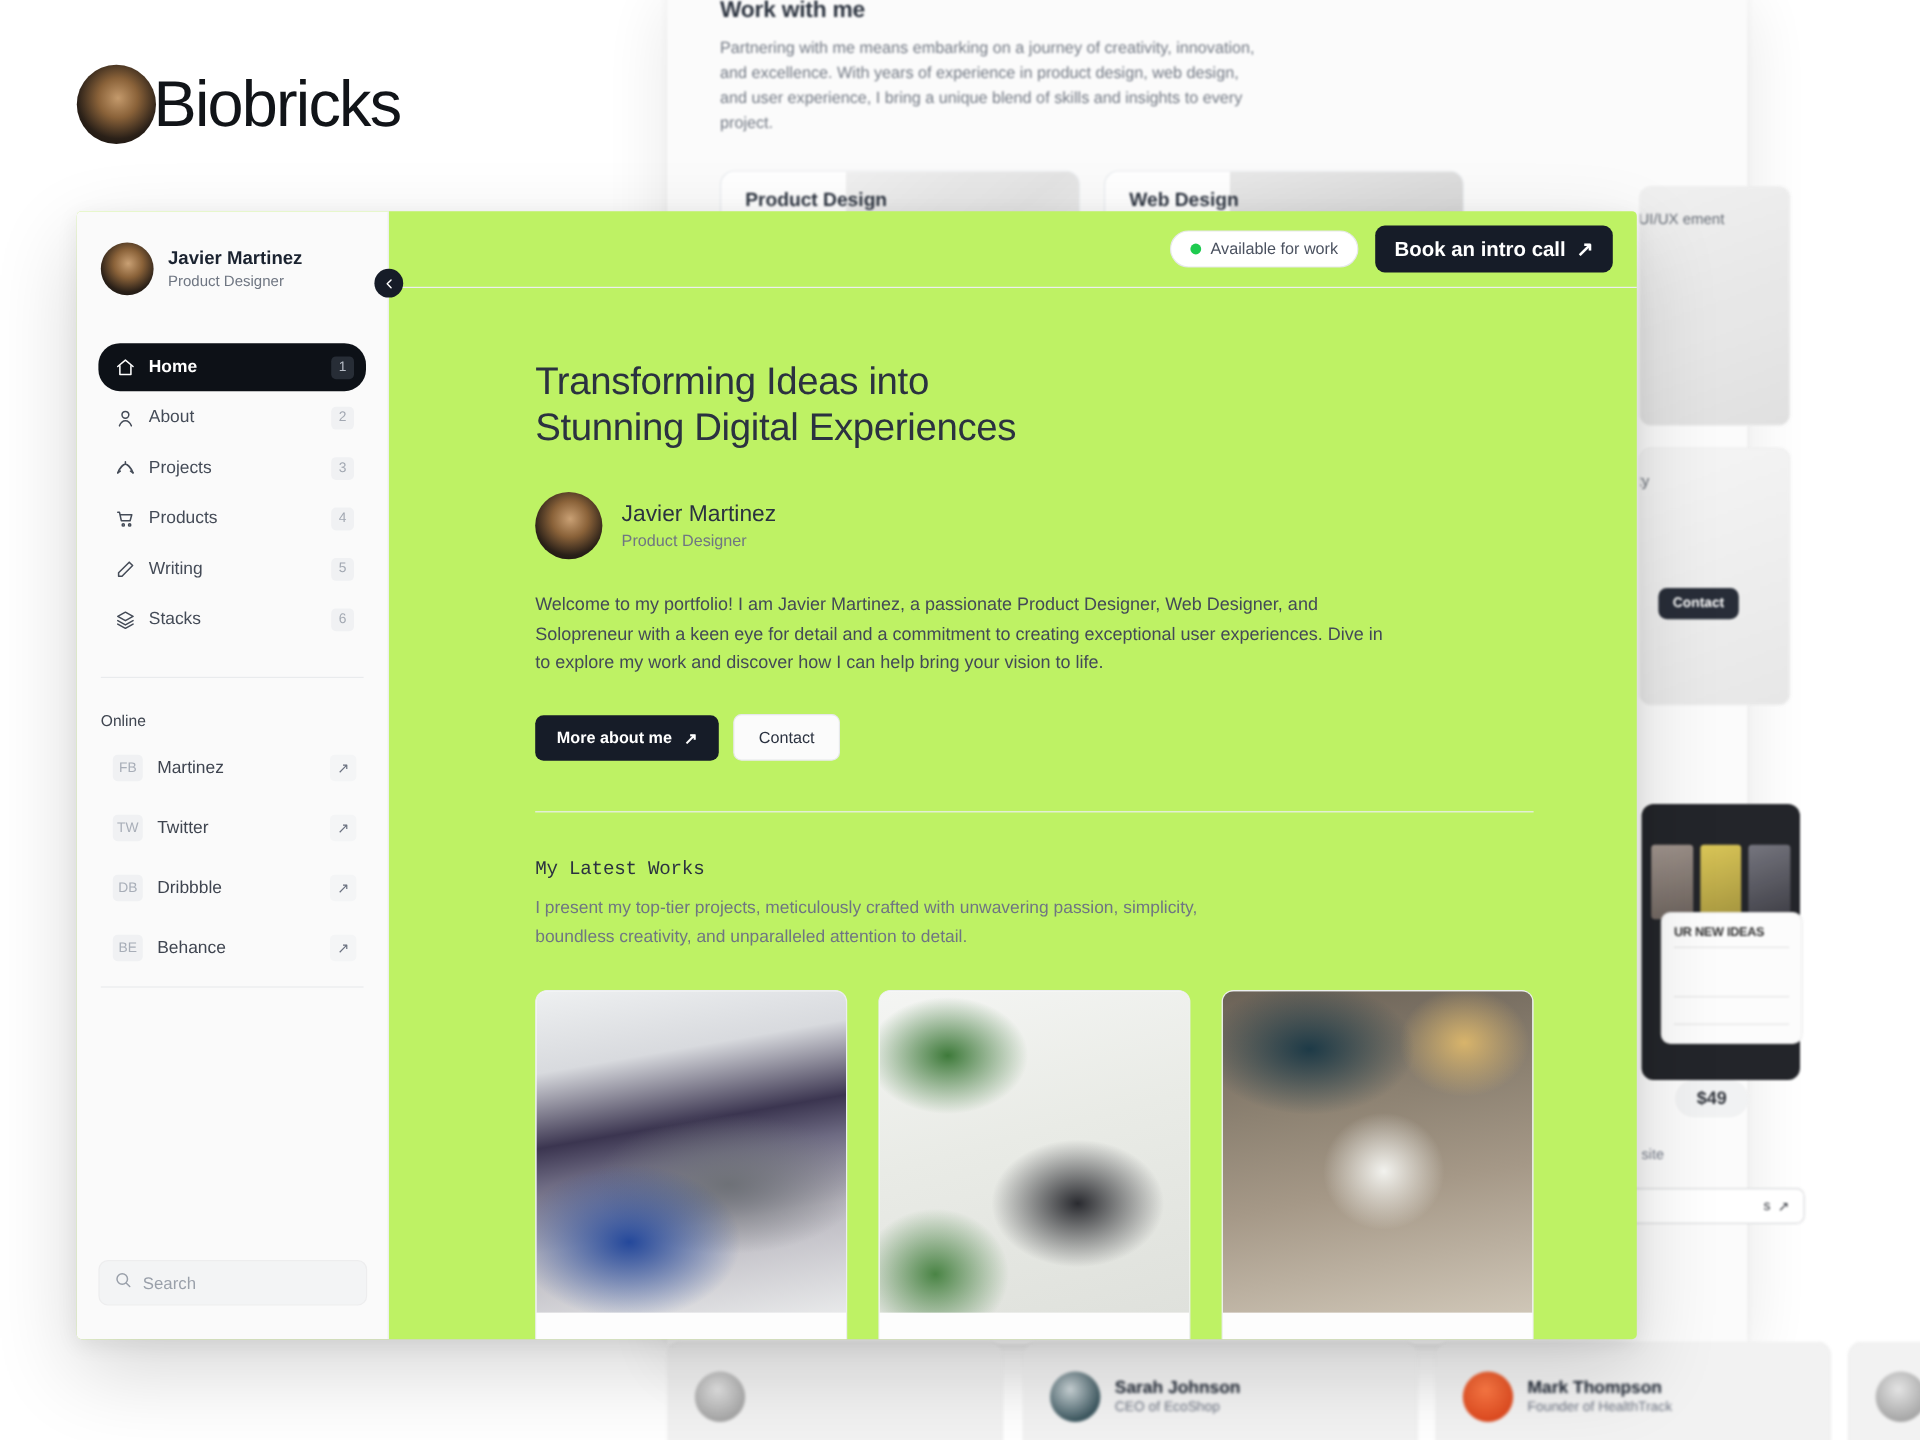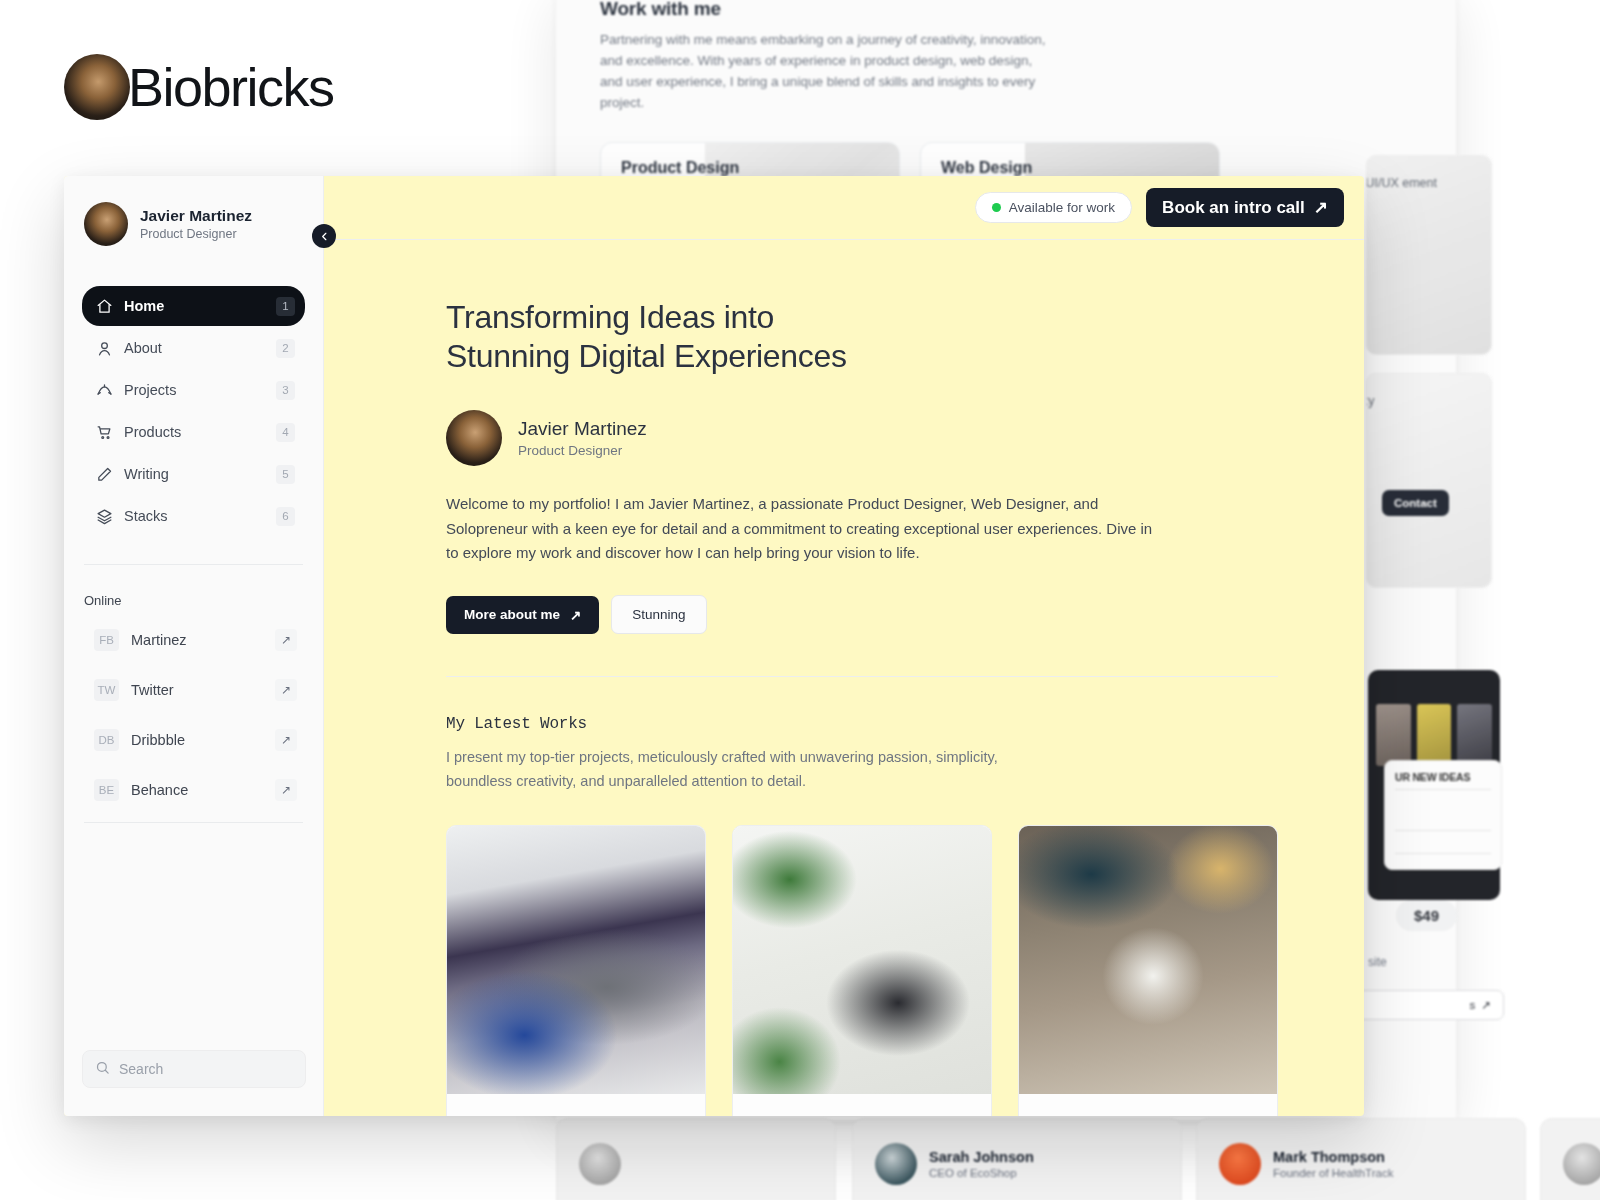--- a/index.html
+++ b/index.html
@@ -102,21 +102,21 @@
   .logo-wrap { position:absolute; left: 64px; top: 54px; display:flex; align-items:center; gap: 2px; z-index: 5;}
   .logo-av {
     width: 66px; height:66px; border-radius:50%;
     background: radial-gradient(circle at 52% 42%, #c49a6c 0%, #8a6239 32%, #2a2018 66%, #0c0a08 100%);
   }
   .logo-txt { font-size: 54px; font-weight:400; color:#111418; letter-spacing:-1.5px; margin-left:-4px;}
 
   
   .app {
     position:absolute; left: 64px; top: 176px; width: 1300px; height: 940px;
-    background:#fef9c3; border-radius: 4px; display:flex;
+    background:#bef264; border-radius: 4px; display:flex;
     box-shadow: 0 26px 70px rgba(0,0,0,0.16), 0 4px 18px rgba(0,0,0,0.07);
     overflow:hidden; z-index: 10;
   }
 
   
   .sidebar { width: 260px; flex:none; background:#fafafa; border-right:1px solid #eceef0; position:relative; padding: 0 18px; }
   .profile { display:flex; align-items:center; gap: 12px; padding: 26px 2px 0 2px; }
   .profile-av {
     width: 44px; height:44px; border-radius:50%; flex:none;
     background: radial-gradient(circle at 52% 40%, #c9a074 0%, #8a6239 34%, #2a2018 68%, #0c0a08 100%);
@@ -482,21 +482,21 @@
           </div>
         </div>
 
         <p class="lead">Welcome to my portfolio! I am Javier Martinez, a passionate Product Designer, Web Designer, and Solopreneur with a keen eye for detail and a commitment to creating exceptional user experiences. Dive in to explore my work and discover how I can help bring your vision to life.</p>
 
         <div class="cta-row">
           <div class="btn-more">
             <span>More about me</span>
             <span>↗</span>
           </div>
-          <div class="btn-contact">Stunning</div>
+          <div class="btn-contact">Contact</div>
         </div>
 
         <div class="hr"></div>
 
         <h2 class="works">My Latest Works</h2>
         <p class="works-sub">I present my top-tier projects, meticulously crafted with unwavering passion, simplicity, boundless creativity, and unparalleled attention to detail.</p>
 
         <div class="cards">
           <div class="card">
             <div class="card-img img1"></div>

